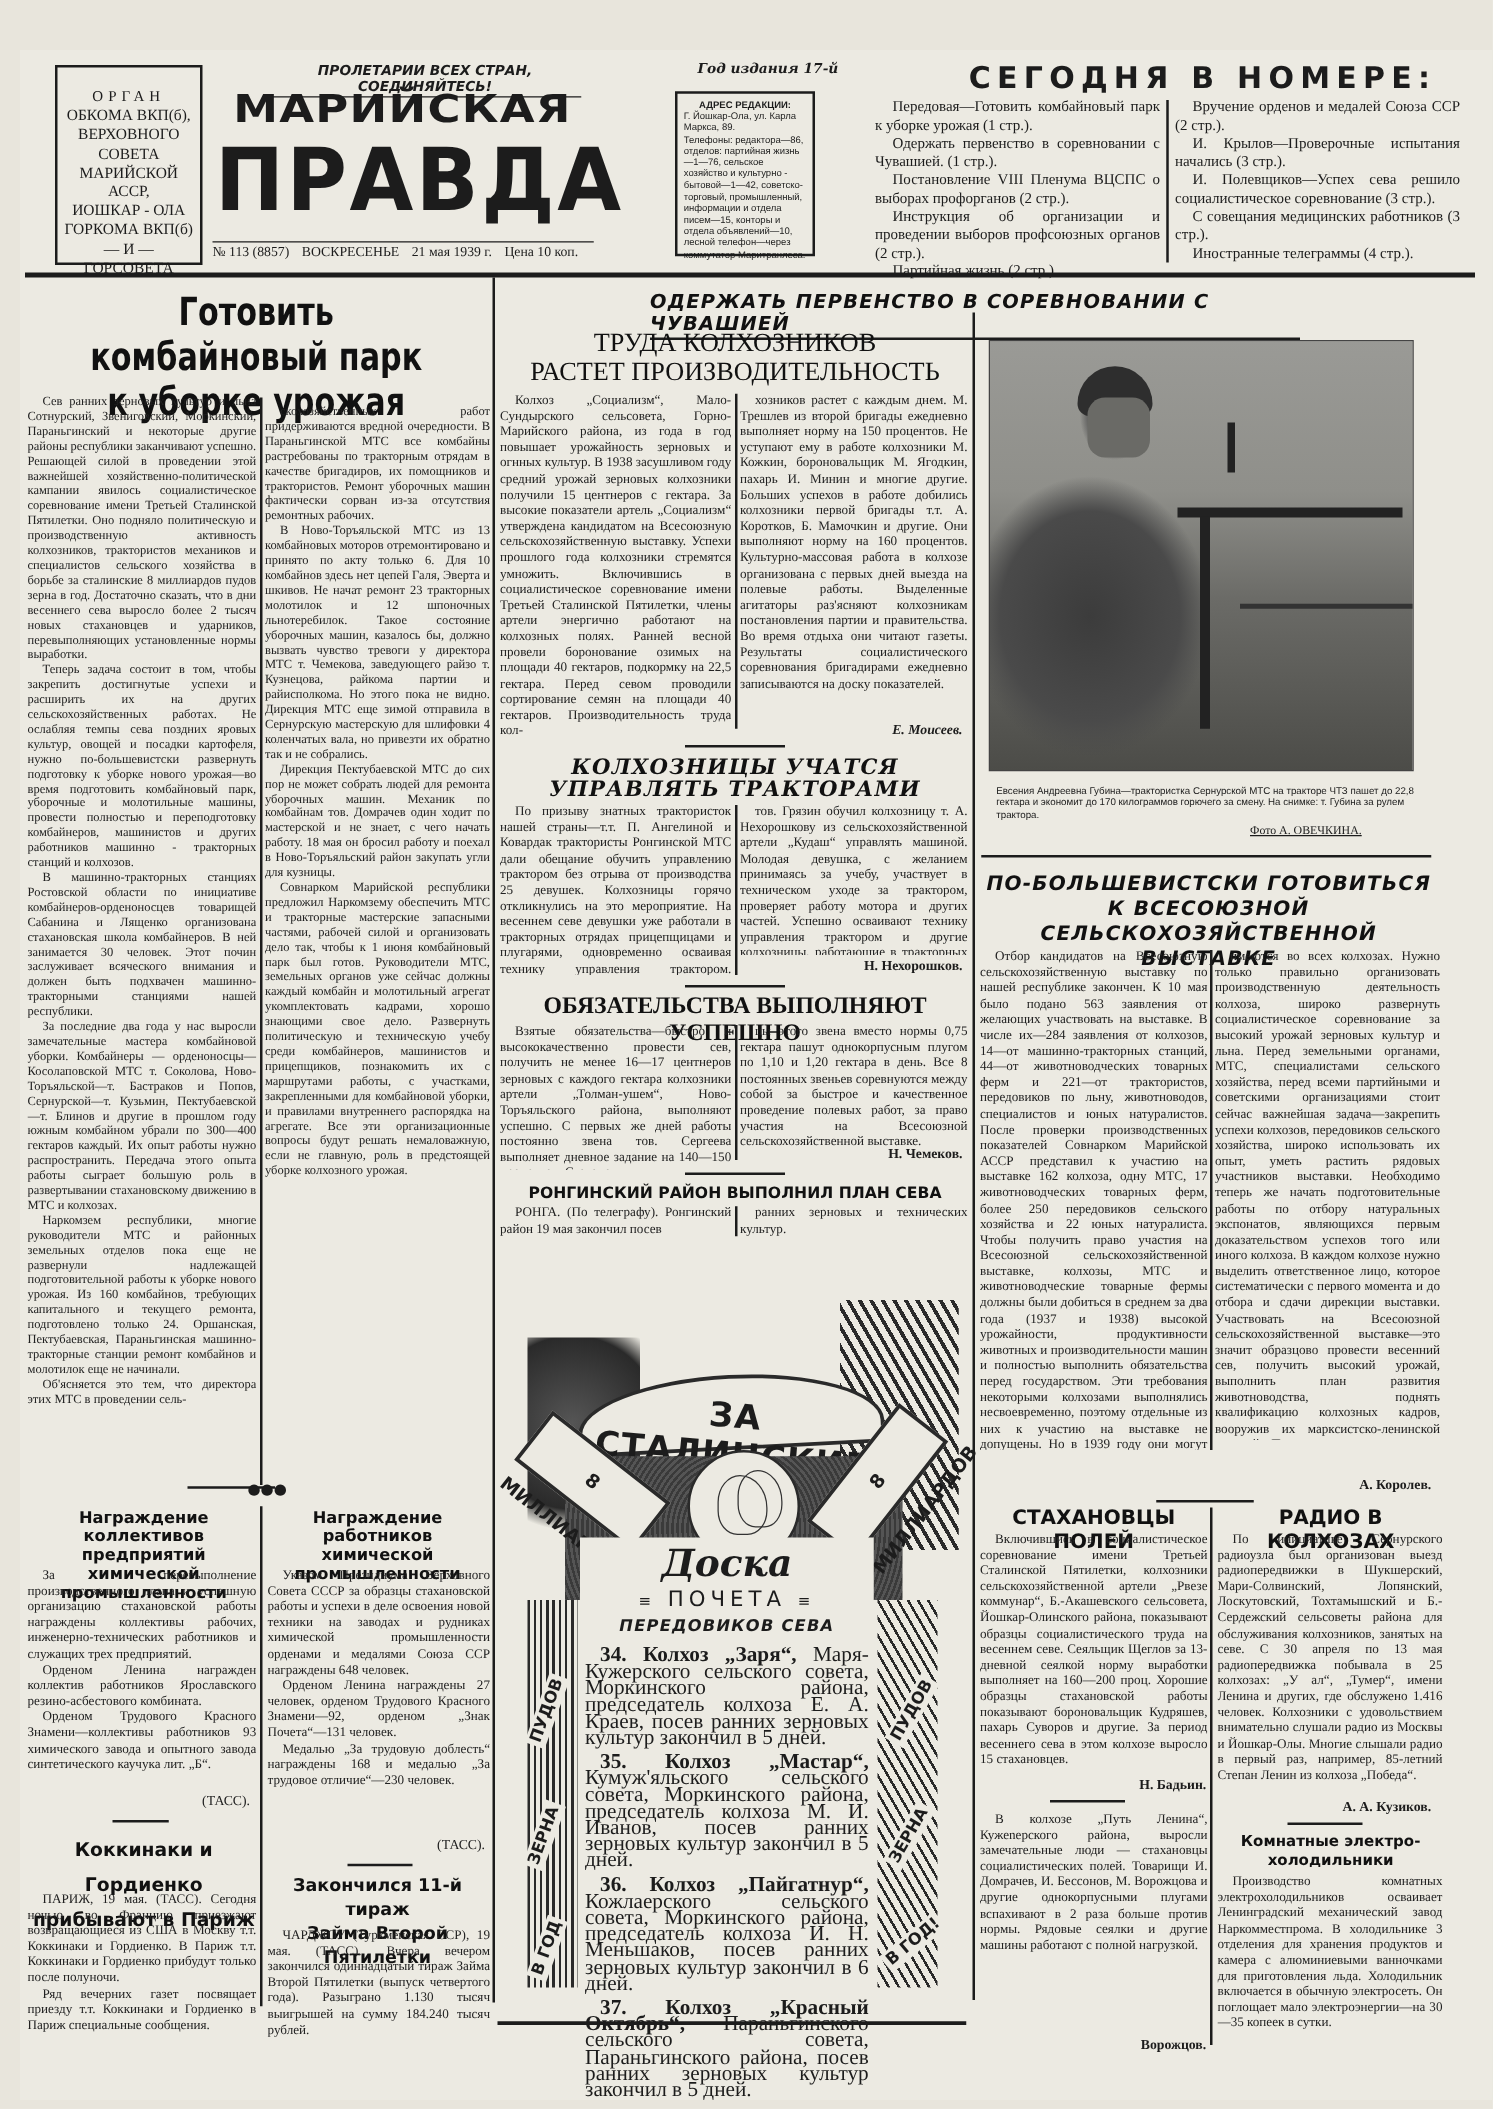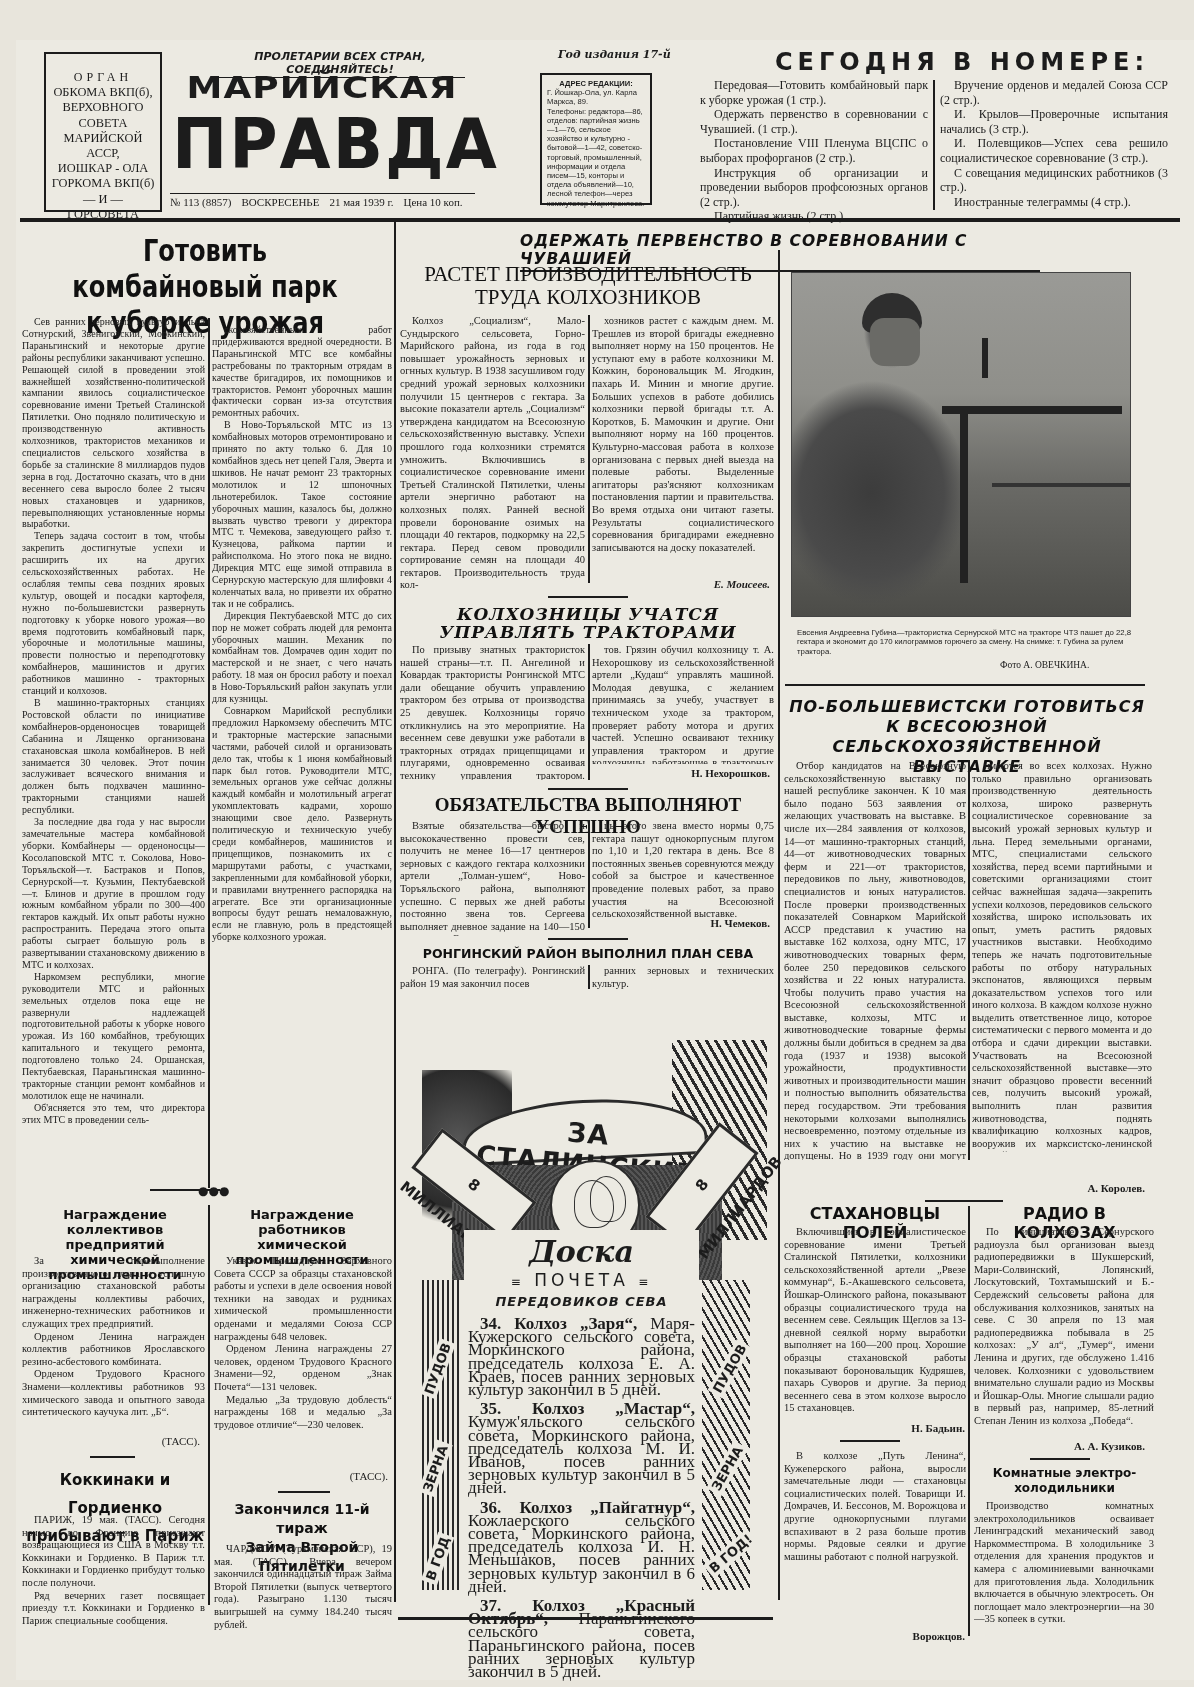--- a/index.html
+++ b/index.html
@@ -190,22 +190,22 @@
 </div>
 
 <div class="rule-v" style="left:394px; top:222px; height:1380px;"></div>
 
 <div class="sep-small" style="left:150px; top:1189px; width:70px;"></div>
 <div class="abs" style="left:198px; top:1184px; font-size:12px; font-weight:bold;">●●●</div>
 
 <div class="abs ital-head" style="left:520px; top:232px; width:520px; font-size:15.5px; text-align:left; border-bottom:2px solid #1c1c1c; padding-bottom:2px;">ОДЕРЖАТЬ ПЕРВЕНСТВО В СОРЕВНОВАНИИ С ЧУВАШИЕЙ</div>
 
 <div class="abs serif-head" style="left:398px; top:263px; width:380px; font-size:21px; line-height:23px;">
+  <div>ТРУДА КОЛХОЗНИКОВ</div>
   <div>РАСТЕТ ПРОИЗВОДИТЕЛЬНОСТЬ</div>
-  <div>ТРУДА КОЛХОЗНИКОВ</div>
 </div>
 <div class="abs body-text" style="left:400px; top:315px; width:185px; height:276px;">
   <p>Колхоз „Социализм“, Мало-Сундырского сельсовета, Горно-Марийского района, из года в год повышает урожайность зерновых и огнных культур. В 1938 засушливом году средний урожай зерновых колхозники получили 15 центнеров с гектара. За высокие показатели артель „Социализм“ утверждена кандидатом на Всесоюзную сельскохозяйственную выставку. Успехи прошлого года колхозники стремятся умножить. Включившись в социалистическое соревнование имени Третьей Сталинской Пятилетки, члены артели энергично работают на колхозных полях. Ранней весной провели боронование озимых на площади 40 гектаров, подкормку на 22,5 гектара. Перед севом проводили сортирование семян на площади 40 гектаров. Производительность труда кол-</p>
 </div>
 <div class="rule-v" style="left:588px; top:315px; height:268px; width:1.5px;"></div>
 <div class="abs body-text" style="left:592px; top:315px; width:182px; height:262px;">
   <p>хозников растет с каждым днем. М. Трешлев из второй бригады ежедневно выполняет норму на 150 процентов. Не уступают ему в работе колхозники М. Кожкин, бороновальщик М. Ягодкин, пахарь И. Минин и многие другие. Больших успехов в работе добились колхозники первой бригады т.т. А. Коротков, Б. Мамочкин и другие. Они выполняют норму на 160 процентов. Культурно-массовая работа в колхозе организована с первых дней выезда на полевые работы. Выделенные агитаторы раз'ясняют колхозникам постановления партии и правительства. Во время отдыха они читают газеты. Результаты социалистического соревнования бригадирами ежедневно записываются на доску показателей.</p>
 </div>
 <div class="abs small-sig" style="left:600px; top:578px; width:170px;font-style:italic;">Е. Моисеев.</div>
 <div class="sep-small" style="left:548px; top:596px; width:80px;"></div>
@@ -248,21 +248,21 @@
 
 <div class="abs photo">
   <div class="bar" style="left:190px; top:65px; width:6px; height:40px;"></div>
   <div class="bar" style="left:150px; top:133px; width:180px; height:8px;"></div>
   <div class="bar" style="left:168px; top:140px; width:8px; height:170px;"></div>
   <div class="bar" style="left:200px; top:210px; width:140px; height:4px; background:#333;"></div>
   <div style="position:absolute; left:70px; top:20px; width:60px; height:40px; background:#2e2e2e; border-radius:30px 30px 10px 10px;"></div>
   <div style="position:absolute; left:78px; top:45px; width:50px; height:48px; background:#6a6a66; border-radius:14px;"></div>
 </div>
 <div class="abs caption">Евсения Андреевна Губина—трактористка Сернурской МТС на тракторе ЧТЗ пашет до 22,8 гектара и экономит до 170 килограммов горючего за смену. На снимке: т. Губина за рулем трактора.</div>
-<div class="abs" style="left:1000px; top:660px; font-family:'Liberation Serif', serif; font-size:9.5px;">Фото А. ОВЕЧКИНА.</div>
+<div class="abs" style="left:1000px; top:660px; font-family:'Liberation Serif', serif; font-size:9.5px;text-decoration:underline;">Фото А. ОВЕЧКИНА.</div>
 <div class="rule-h" style="left:785px; top:684px; width:360px;"></div>
 
 <div class="abs ital-head" style="left:782px; top:697px; width:370px; font-size:16px; line-height:20px;">
   <div>ПО-БОЛЬШЕВИСТСКИ ГОТОВИТЬСЯ</div>
   <div>К ВСЕСОЮЗНОЙ</div>
   <div>СЕЛЬСКОХОЗЯЙСТВЕННОЙ ВЫСТАВКЕ</div>
 </div>
 <div class="abs body-text" style="left:784px; top:760px; width:182px; height:400px;">
   <p>Отбор кандидатов на Всесоюзную сельскохозяйственную выставку по нашей республике закончен. К 10 мая было подано 563 заявления от желающих участвовать на выставке. В числе их—284 заявления от колхозов, 14—от машинно-тракторных станций, 44—от животноводческих товарных ферм и 221—от трактористов, передовиков по льну, животноводов, специалистов и юных натуралистов. После проверки производственных показателей Совнарком Марийской АССР представил к участию на выставке 162 колхоза, одну МТС, 17 животноводческих товарных ферм, более 250 передовиков сельского хозяйства и 22 юных натуралиста. Чтобы получить право участия на Всесоюзной сельскохозяйственной выставке, колхозы, МТС и животноводческие товарные фермы должны были добиться в среднем за два года (1937 и 1938) высокой урожайности, продуктивности животных и производительности машин и полностью выполнить обязательства перед государством. Эти требования некоторыми колхозами выполнялись несвоевременно, поэтому отдельные из них к участию на выставке не допущены. Но в 1939 году они могут добиться таких производственных показателей, которые позволят им быть участниками на выставке в 1940 году. Условия к этому</p>
 </div>

